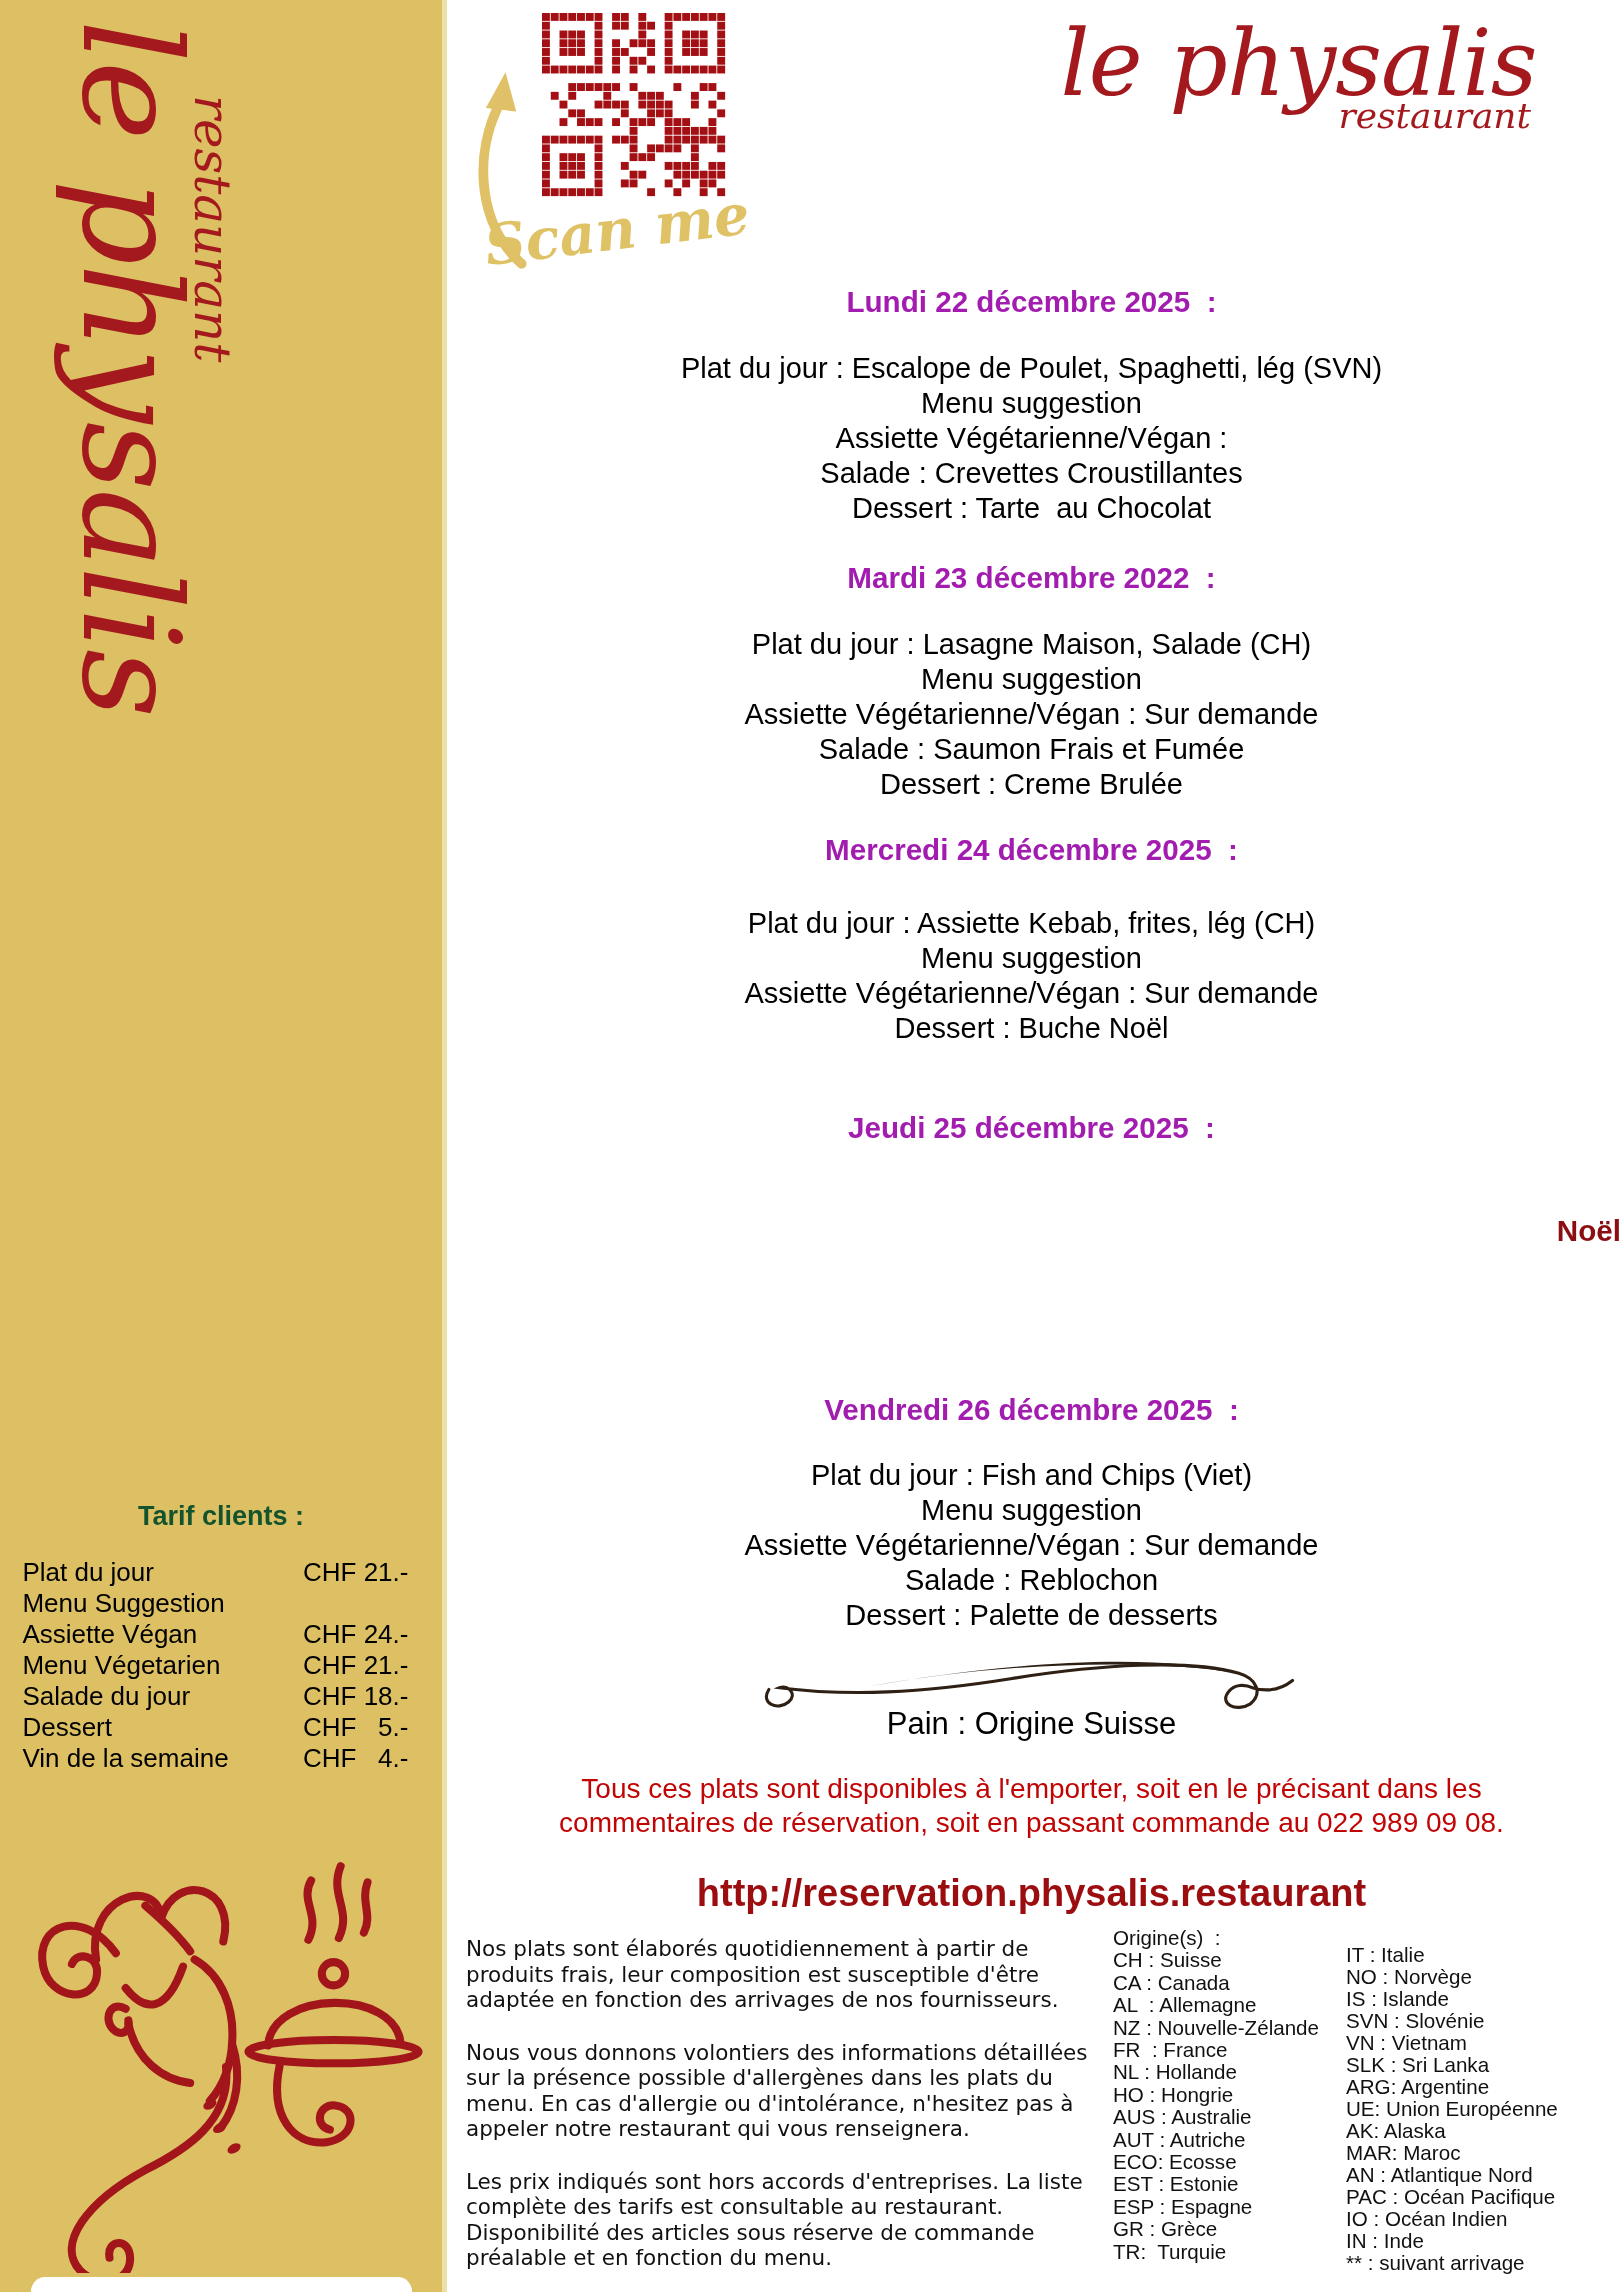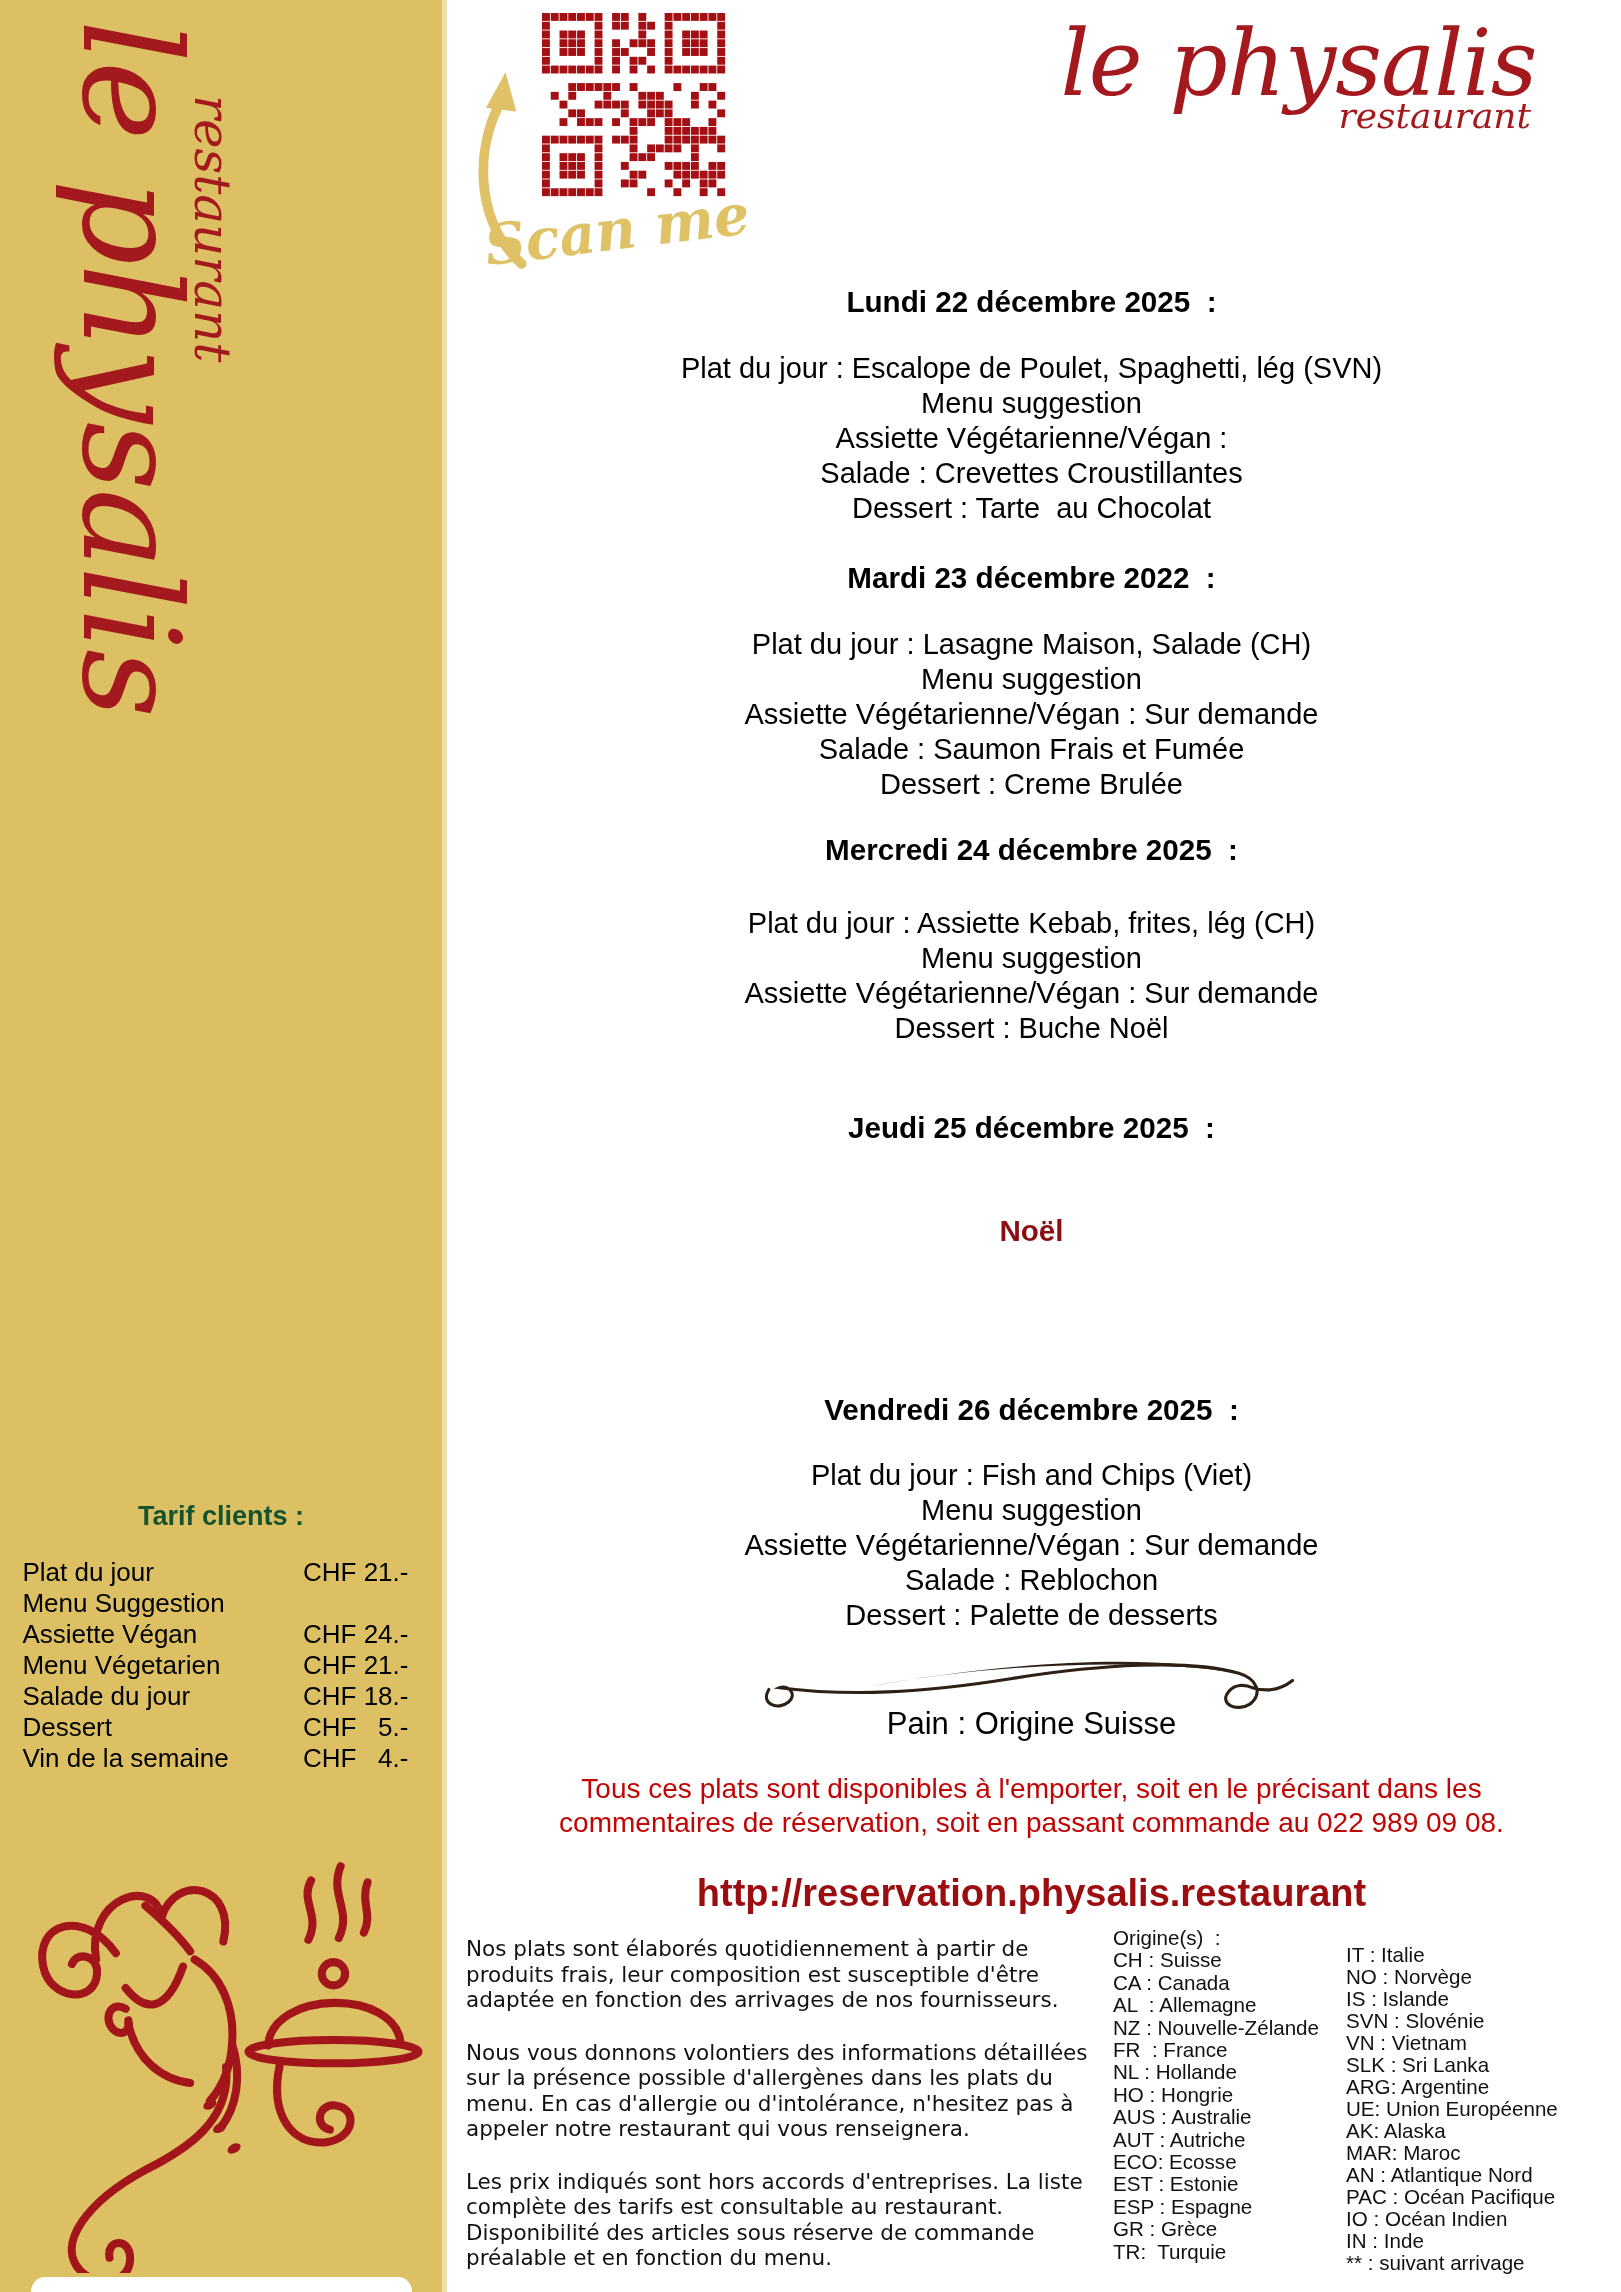--- a/index.html
+++ b/index.html
@@ -34,23 +34,23 @@
   .scan-me{
     left:484px;top:195px;width:287px;
     font-family:"DejaVu Serif",serif;font-style:italic;font-weight:bold;font-size:56px;
     color:#dfc266;transform:rotate(-7deg);white-space:nowrap;
   }
   .logo{left:1003px;top:14.3px;width:591px;color:#a4191e;font-family:"DejaVu Serif",serif;font-style:italic;}
   .logo-main{font-size:91px;line-height:1.1;text-align:center;letter-spacing:-0.9px;}
   .logo-sub{font-size:36px;text-align:right;padding-right:63px;margin-top:-19.7px;}
   
   .content{left:442px;width:1179px;text-align:center;}
-  .day-heading{font-size:29.6px;font-weight:bold;color:#000000;white-space:pre-wrap;}
+  .day-heading{font-size:29.6px;font-weight:bold;color:#a21caf;white-space:pre-wrap;}
   .day-lines div{font-size:29px;line-height:35px;white-space:pre-wrap;}
-  .special{font-size:29.6px;font-weight:bold;color:#8b0e12;}
+  .special{font-size:29.6px;font-weight:bold;color:#8b0e12;text-align:right;}
   .pain-line{font-size:31px;}
   .notice div{font-size:28px;font-weight:normal;color:#c10404;line-height:34px;white-space:pre-wrap;}
   .url-line{font-size:38px;font-weight:bold;color:#9c0d10;}
   
   .paragraphs{left:466px;top:1936px;width:634px;font-family:"DejaVu Sans",sans-serif;
     font-size:21.5px;line-height:25.5px;color:#111;text-align:left;}
   .paragraphs p{margin:0 0 27px 0;}
   .origins{font-size:20.6px;line-height:22.4px;color:#111;text-align:left;}
   .origins div{white-space:pre-wrap;}
   .origins-col1{left:1113px;top:1927px;width:233px;}

